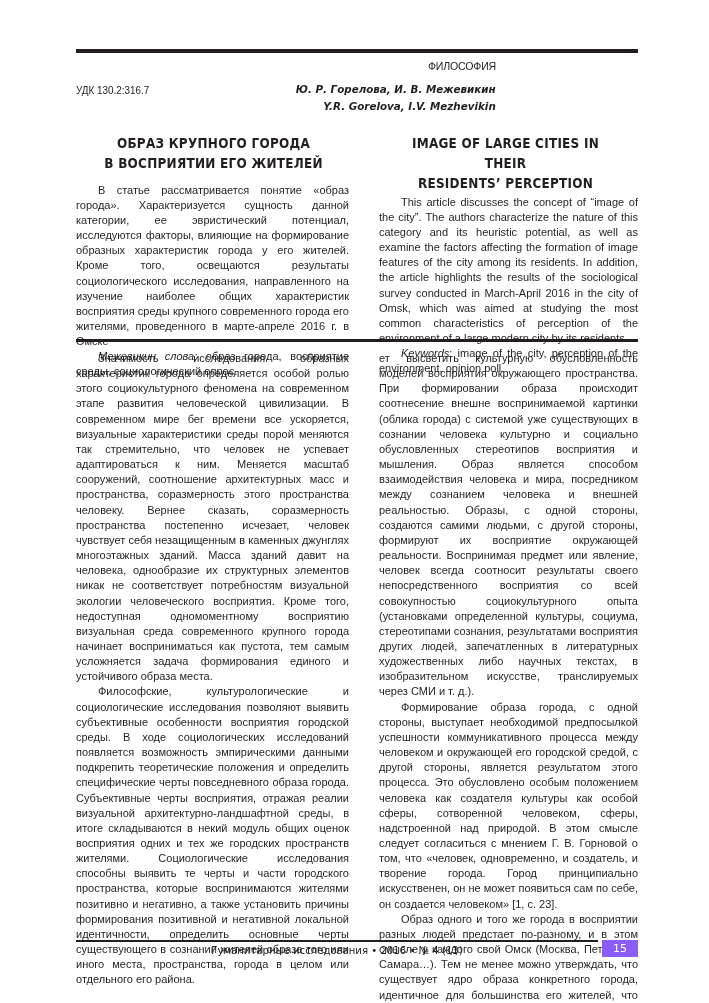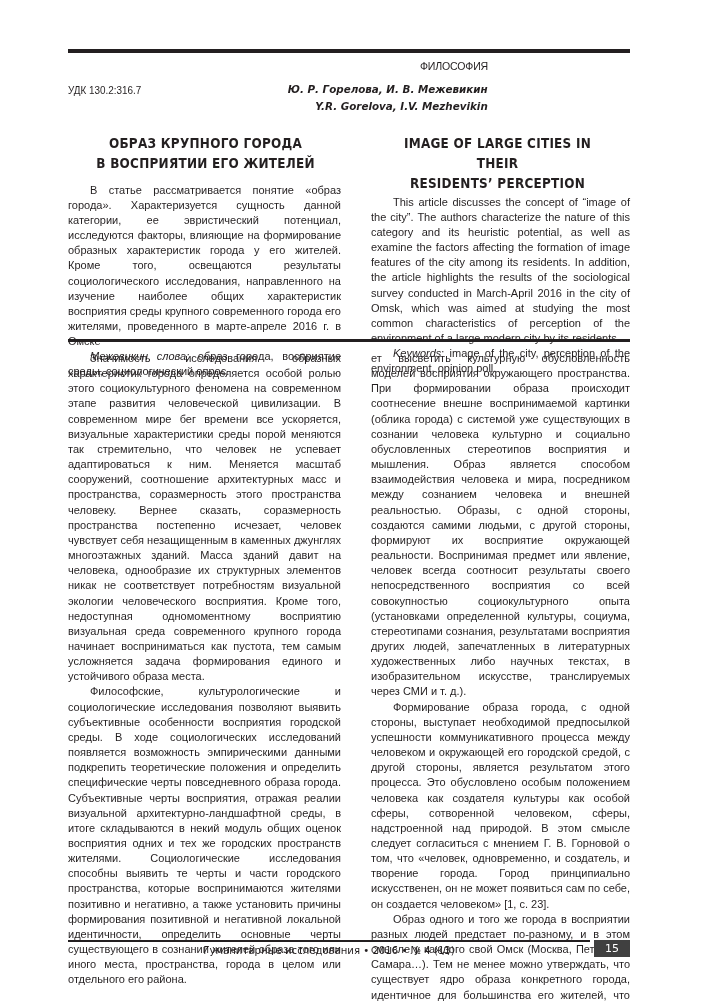--- a/index.html
+++ b/index.html
@@ -1,17 +1,17 @@
 <!DOCTYPE html>
 <html><head>
 <meta charset="utf-8">
 <style>
   html, body { margin: 0; padding: 0; background: #ffffff; }
   body { width: 709px; height: 1003px; position: relative; overflow: hidden; color: #231f20; }
-  .page { position: absolute; left: 0; top: 0; width: 567px; height: 1003px; }
+  .page { position: absolute; left: 8px; top: 0; width: 567px; height: 1003px; }
 
   .top-rule { position: absolute; left: 68px; top: 49px; width: 562px; height: 4px; background: #231f20; }
   .section-label { position: absolute; right: 79px; top: 60px; font-family: "Liberation Sans", sans-serif; font-size: 11.5px; letter-spacing: -0.2px; transform: scaleX(0.92); transform-origin: right center; }
 
   .udk { position: absolute; left: 68px; top: 84px; font-family: "Liberation Sans", sans-serif; font-size: 11px; transform: scaleX(0.9); transform-origin: left center; }
   .authors { position: absolute; right: 79px; top: 81px; text-align: right; font-family: "DejaVu Sans", sans-serif; font-style: italic; font-weight: bold; font-size: 11px; line-height: 17px; transform: scaleX(0.94); transform-origin: right center; }
 
   .title { position: absolute; text-align: center; font-family: "DejaVu Sans", sans-serif; font-weight: bold; font-size: 14px; line-height: 20px; letter-spacing: 0.3px; transform: scaleX(0.86); }
   .title-ru { left: 68px; top: 133px; width: 275px; transform-origin: center top; }
   .title-en { left: 365px; top: 133px; width: 265px; transform-origin: center top; }
@@ -25,21 +25,21 @@
   .mid-rule { position: absolute; left: 68px; top: 339px; width: 562px; height: 3px; background: #231f20; }
 
   .col { position: absolute; top: 351px; font-family: "Liberation Sans", sans-serif; font-size: 11px; line-height: 15.15px; text-align: justify; }
   .col p { margin: 0; text-indent: 22px; }
   .col-left { left: 68px; width: 273px; }
   .col-right { left: 371px; width: 259px; }
   .col-right p.cont { text-indent: 0; }
 
   .footer-rule { position: absolute; left: 68px; top: 940px; width: 522px; height: 1.5px; background: #231f20; }
   .footer-text { position: absolute; left: 68px; top: 944px; width: 522px; text-align: center; font-family: "DejaVu Sans", sans-serif; font-size: 11px; transform: scaleX(0.92); transform-origin: center top; }
-  .page-num { position: absolute; left: 594px; top: 940px; width: 36px; height: 17px; background: #404040; color: #ffffff; font-family: "DejaVu Sans", sans-serif; font-size: 11px; line-height: 17px; text-align: center; }
+  .page-num { position: absolute; left: 594px; top: 940px; width: 36px; height: 17px; background: #8b5cf6; color: #ffffff; font-family: "DejaVu Sans", sans-serif; font-size: 11px; line-height: 17px; text-align: center; }
 </style>
 </head>
 <body>
 
 <div class="page">
 
   <div class="top-rule"></div>
   <div class="section-label">ФИЛОСОФИЯ</div>
 
   <div class="udk">УДК 130.2:316.7</div>

